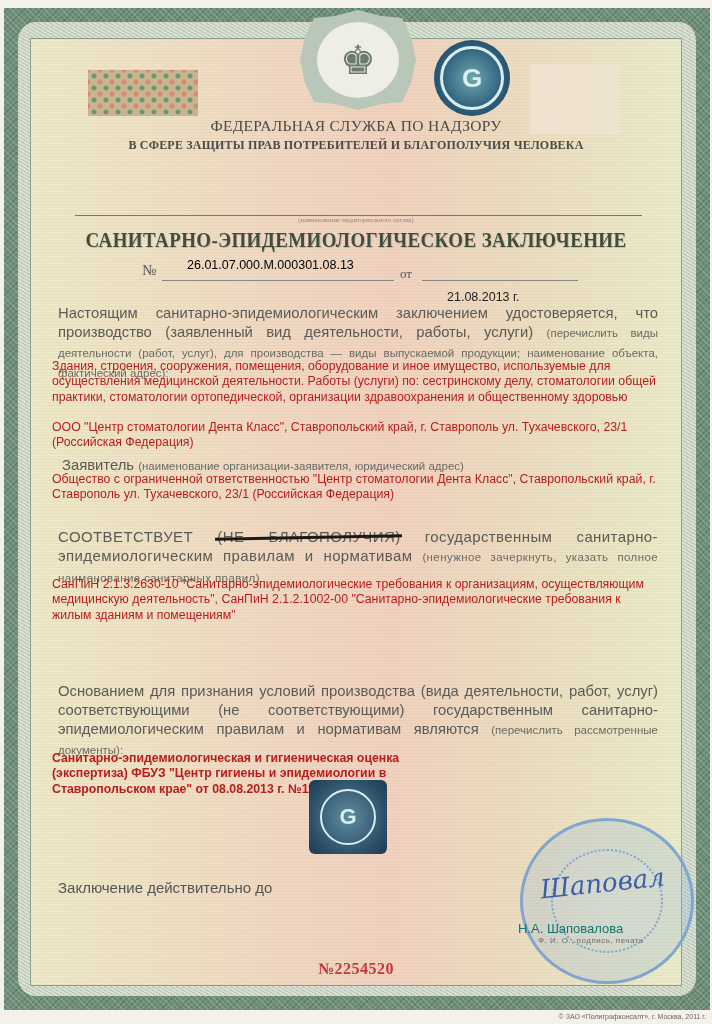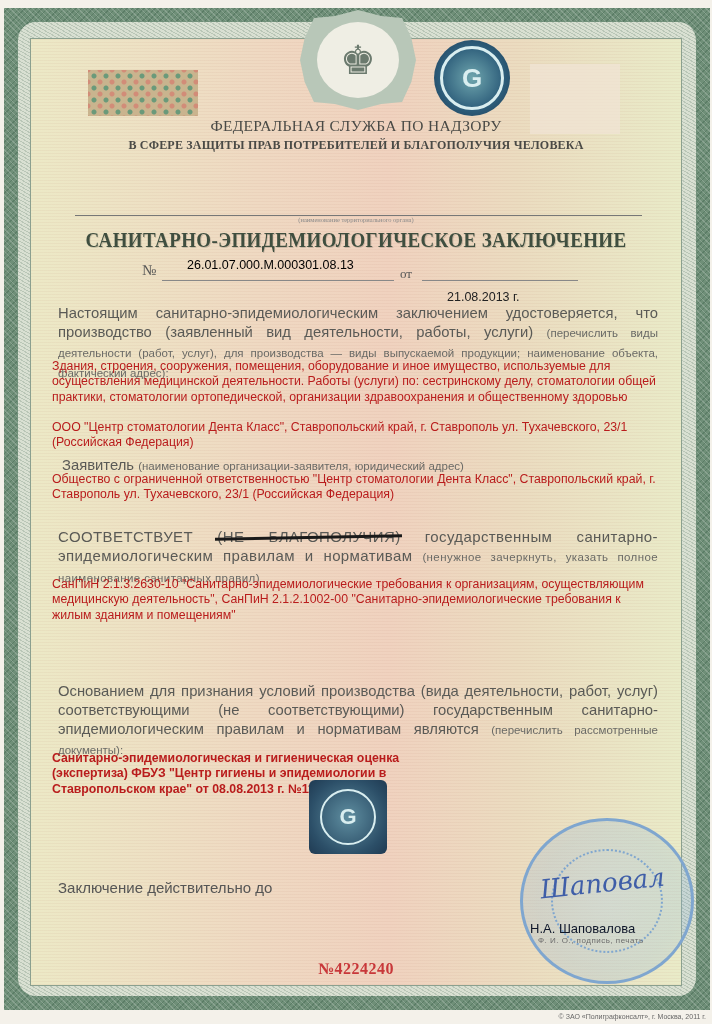--- a/index.html
+++ b/index.html
@@ -37,21 +37,21 @@
   .fill{position:absolute;left:52px;width:610px;color:#b91c1c;font-size:12.3px;line-height:15.3px;}
   .strike{position:relative;}
   .strike::after{content:"";position:absolute;left:-2px;right:-2px;top:46%;border-top:3px solid #1a1a1a;transform:rotate(-1deg);}
   .holo2{position:absolute;left:309px;top:780px;width:78px;height:74px;border-radius:6px;background:radial-gradient(circle,#5f8ea0 0%,#2c4f68 70%,#1f3a52 100%);display:flex;align-items:center;justify-content:center;}
   .holo2 .holo-ring{width:52px;height:52px;font-size:22px;border-width:2px;}
   .stamp{position:absolute;left:520px;top:818px;width:168px;height:160px;border-radius:50%;border:3px solid #7fa6cf;background:radial-gradient(circle,rgba(170,200,230,.35) 0%,rgba(140,180,220,.25) 60%,rgba(120,160,210,.15) 100%);}
   .stamp-inner{position:absolute;left:28px;top:28px;right:28px;bottom:28px;border-radius:50%;border:2px dotted #7fa6cf;}
   .sig{position:absolute;left:540px;top:868px;font-family:"DejaVu Serif",serif;font-style:italic;font-size:26px;color:#3f5ea8;transform:rotate(-6deg);}
   .valid{position:absolute;left:58px;top:879px;font-size:15px;color:#555;}
   .chief{position:absolute;left:58px;top:901px;font-size:15px;color:#555;line-height:20px;}
-  .signer{position:absolute;left:530px;top:921px;font-size:13px;color:#0f172a;}
+  .signer{position:absolute;left:518px;top:921px;font-size:13px;color:#0f766e;}
   .signer-cap{position:absolute;left:538px;top:936px;font-size:8px;color:#6c6c6c;letter-spacing:.5px;}
   .serial{position:absolute;left:0;right:0;top:960px;text-align:center;font-family:"Liberation Serif",serif;font-weight:bold;font-size:16px;color:#c8383a;letter-spacing:.5px;}
   .footer-print{position:absolute;right:6px;top:1013px;font-size:7px;color:#666;}
 </style>
 </head>
 <body>
 
 <div class="sheet">
   <div class="border2"></div>
 </div>
@@ -119,14 +119,14 @@
   <div class="stamp-inner"></div>
 </div>
 <div class="sig">Шаповал</div>
 
 <div class="valid">Заключение действительно до</div>
 <div class="chief">
 </div>
 <div class="signer">Н.А. Шаповалова</div>
 <div class="signer-cap">Ф. И. О., подпись, печать</div>
 
-<div class="serial">№4224240</div>
+<div class="serial">№2254520</div>
 <div class="footer-print">© ЗАО «Полиграфконсалт», г. Москва, 2011 г.</div>
 
 </body></html>

